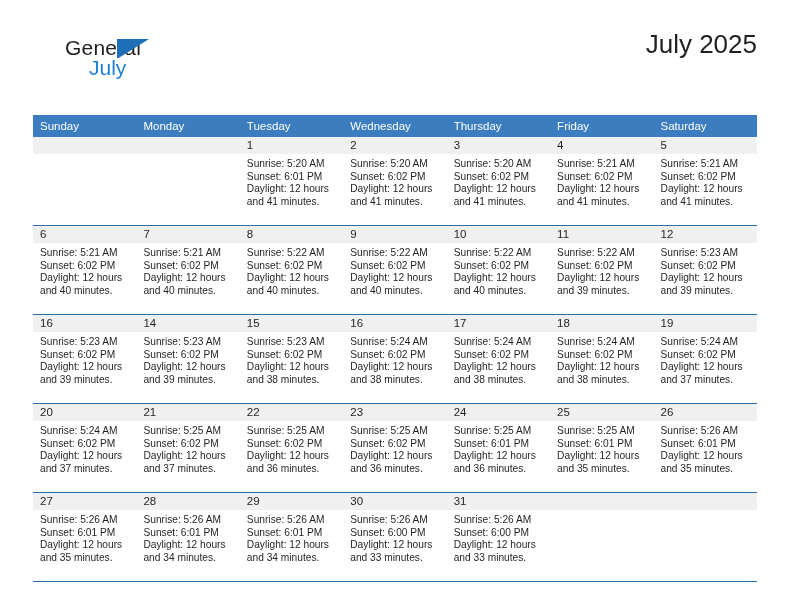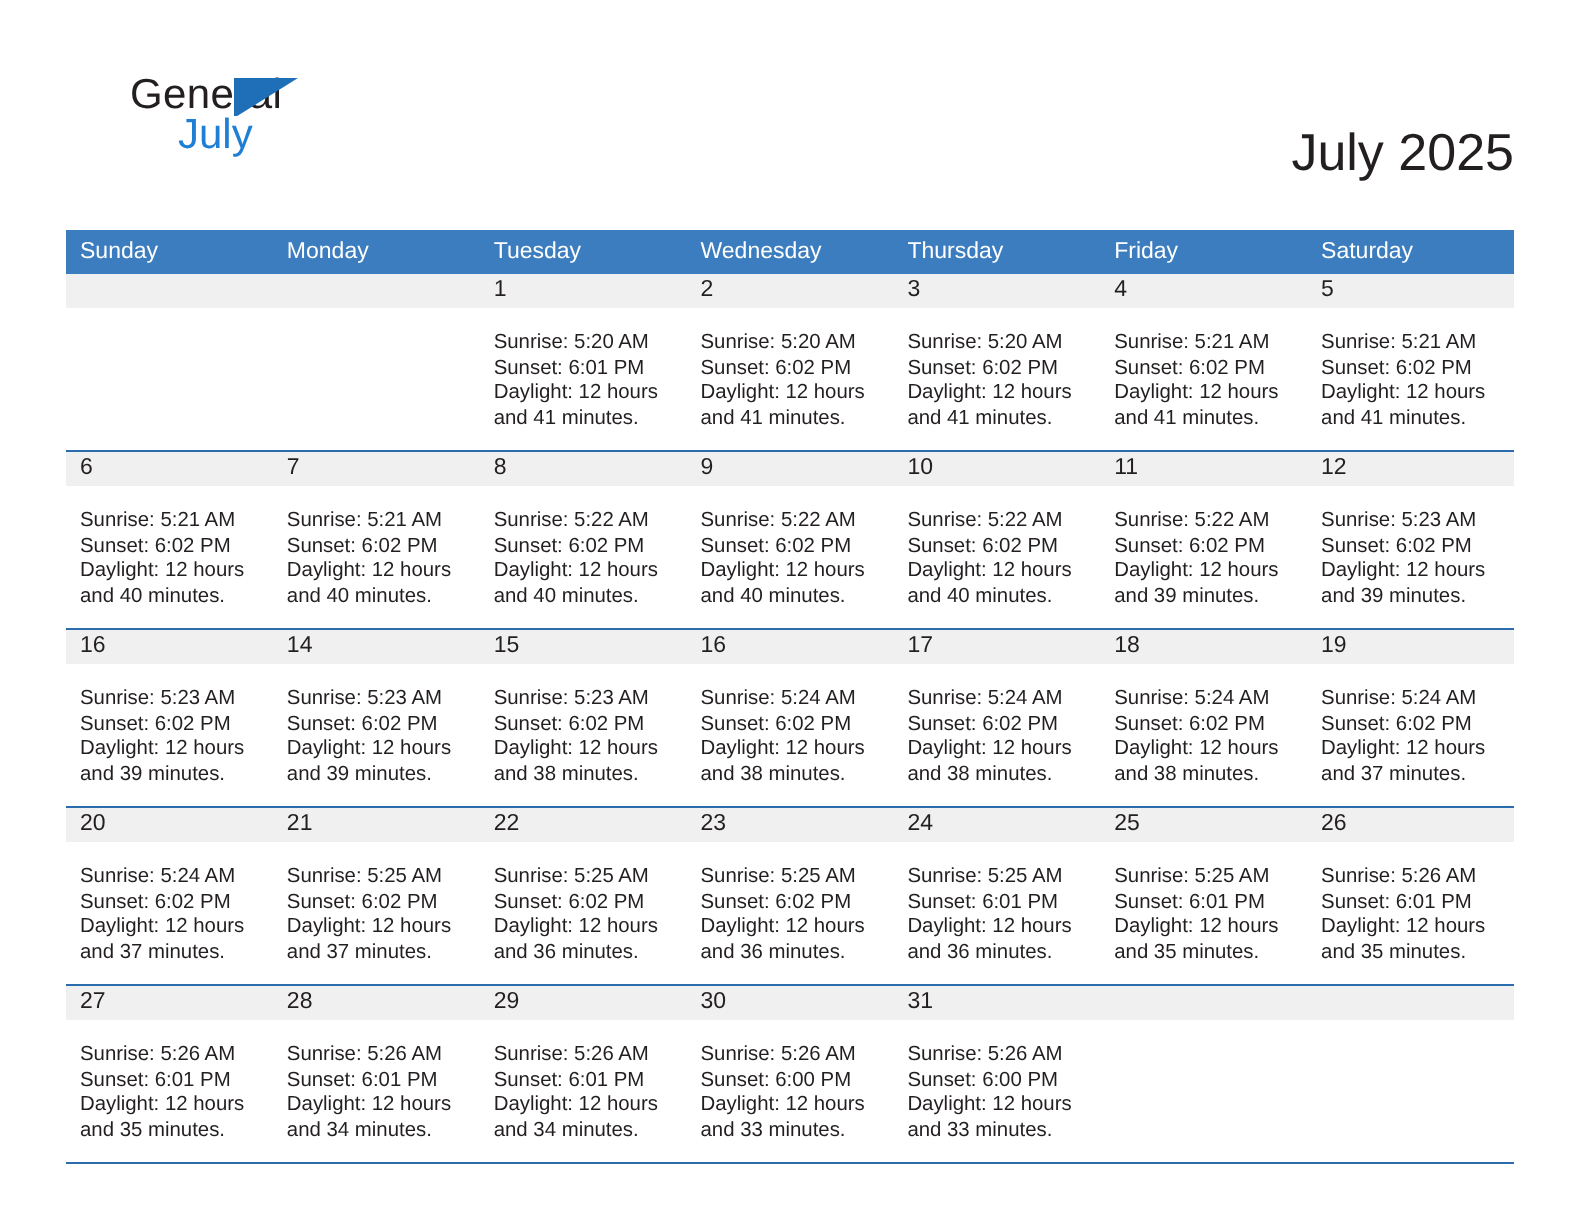--- a/index.html
+++ b/index.html
@@ -68,21 +68,20 @@
     top: 22px;
     width: 76px;
     height: 2px;
     background: #ffffff;
   }
 
   .title-block {
     position: absolute;
     right: 0;
     top: 0;
-    margin-top: 32px;
   }
   .cal-title {
     font-size: 26px;
     color: #231f20;
     line-height: 32px;
     white-space: nowrap;
   }
   .cal-subtitle {
     margin-top: 8px;
     font-size: 13.5px;
@@ -131,21 +130,21 @@
     height: 17px;
     line-height: 17px;
     padding-left: 7px;
     font-size: 11.5px;
     color: #231f20;
   }
   .daynum.empty {
     color: transparent;
   }
   .details {
-    padding: 12px 6px 0 7px;
+    padding: 4px 6px 0 7px;
     font-size: 10.2px;
     line-height: 12.6px;
     color: #231f20;
   }
   .details div {
     white-space: nowrap;
   }
 </style>
 </head>
 <body>

